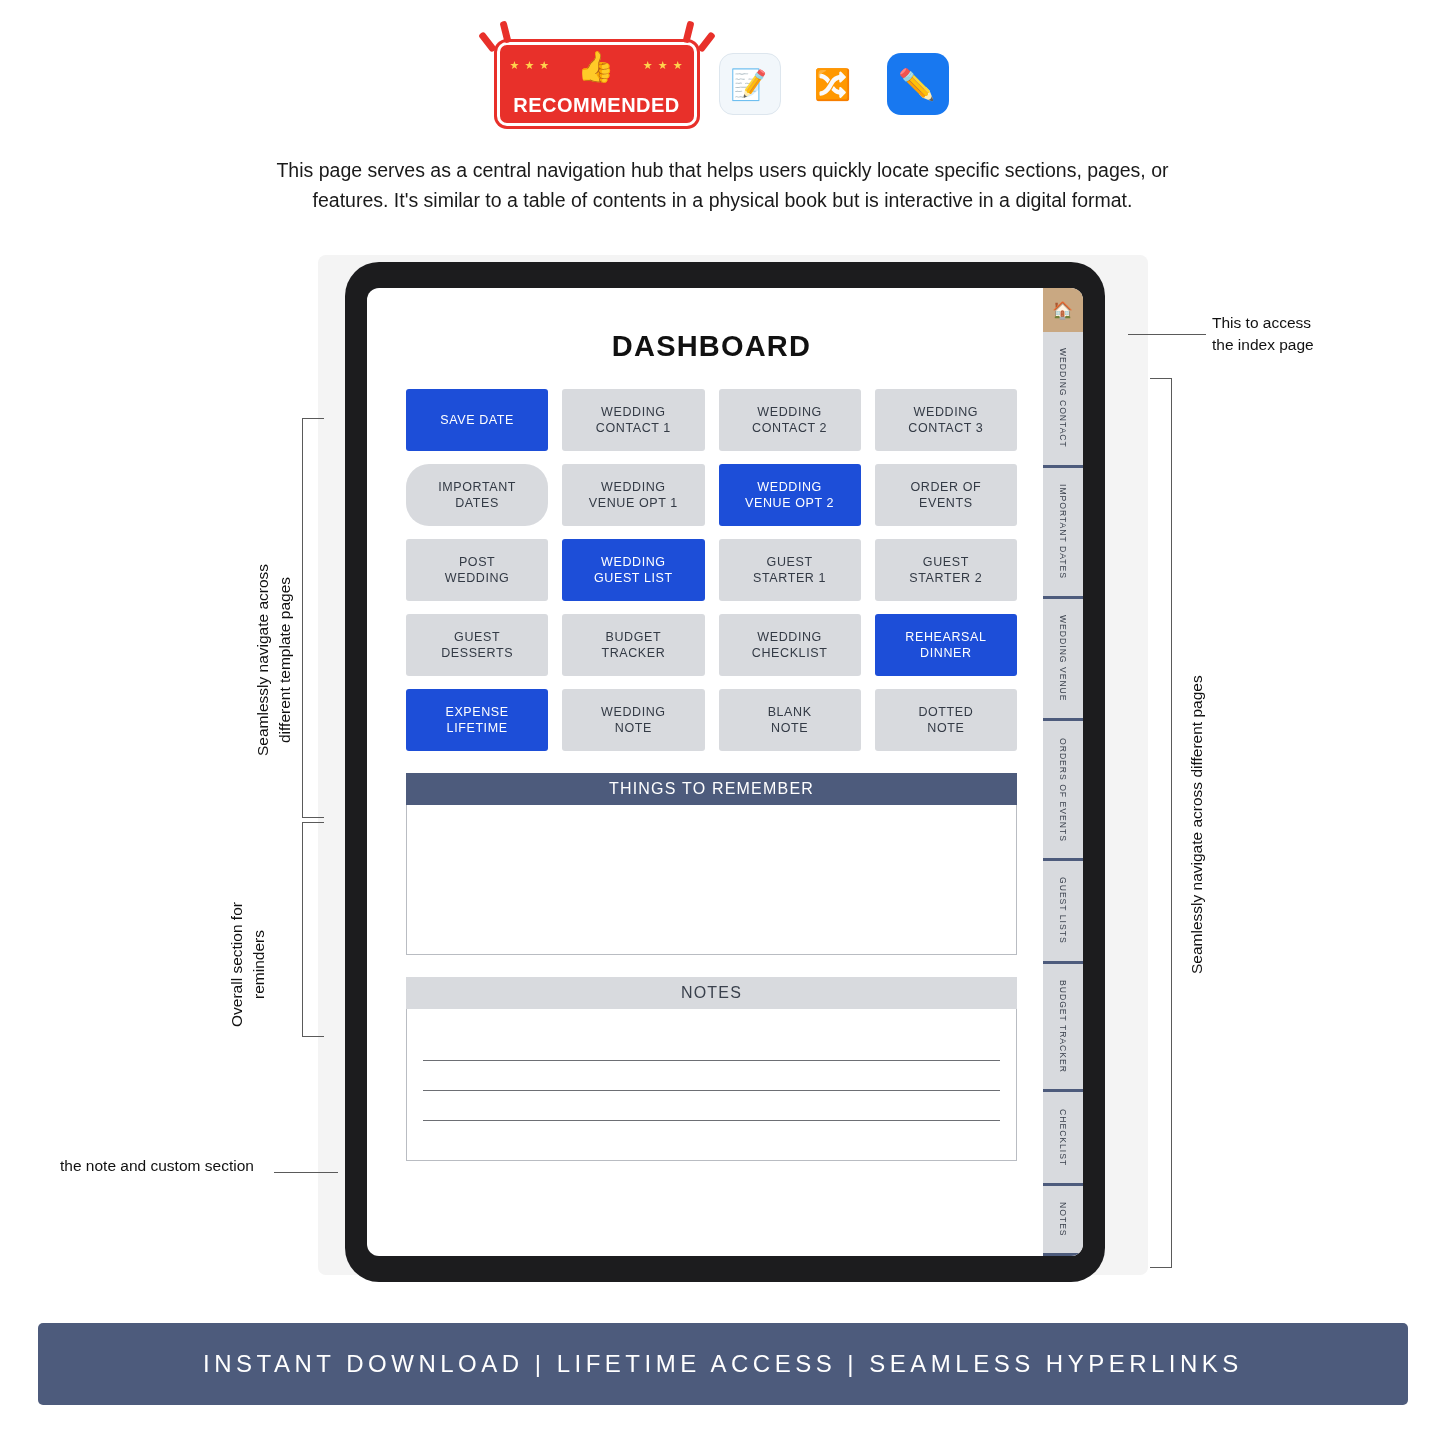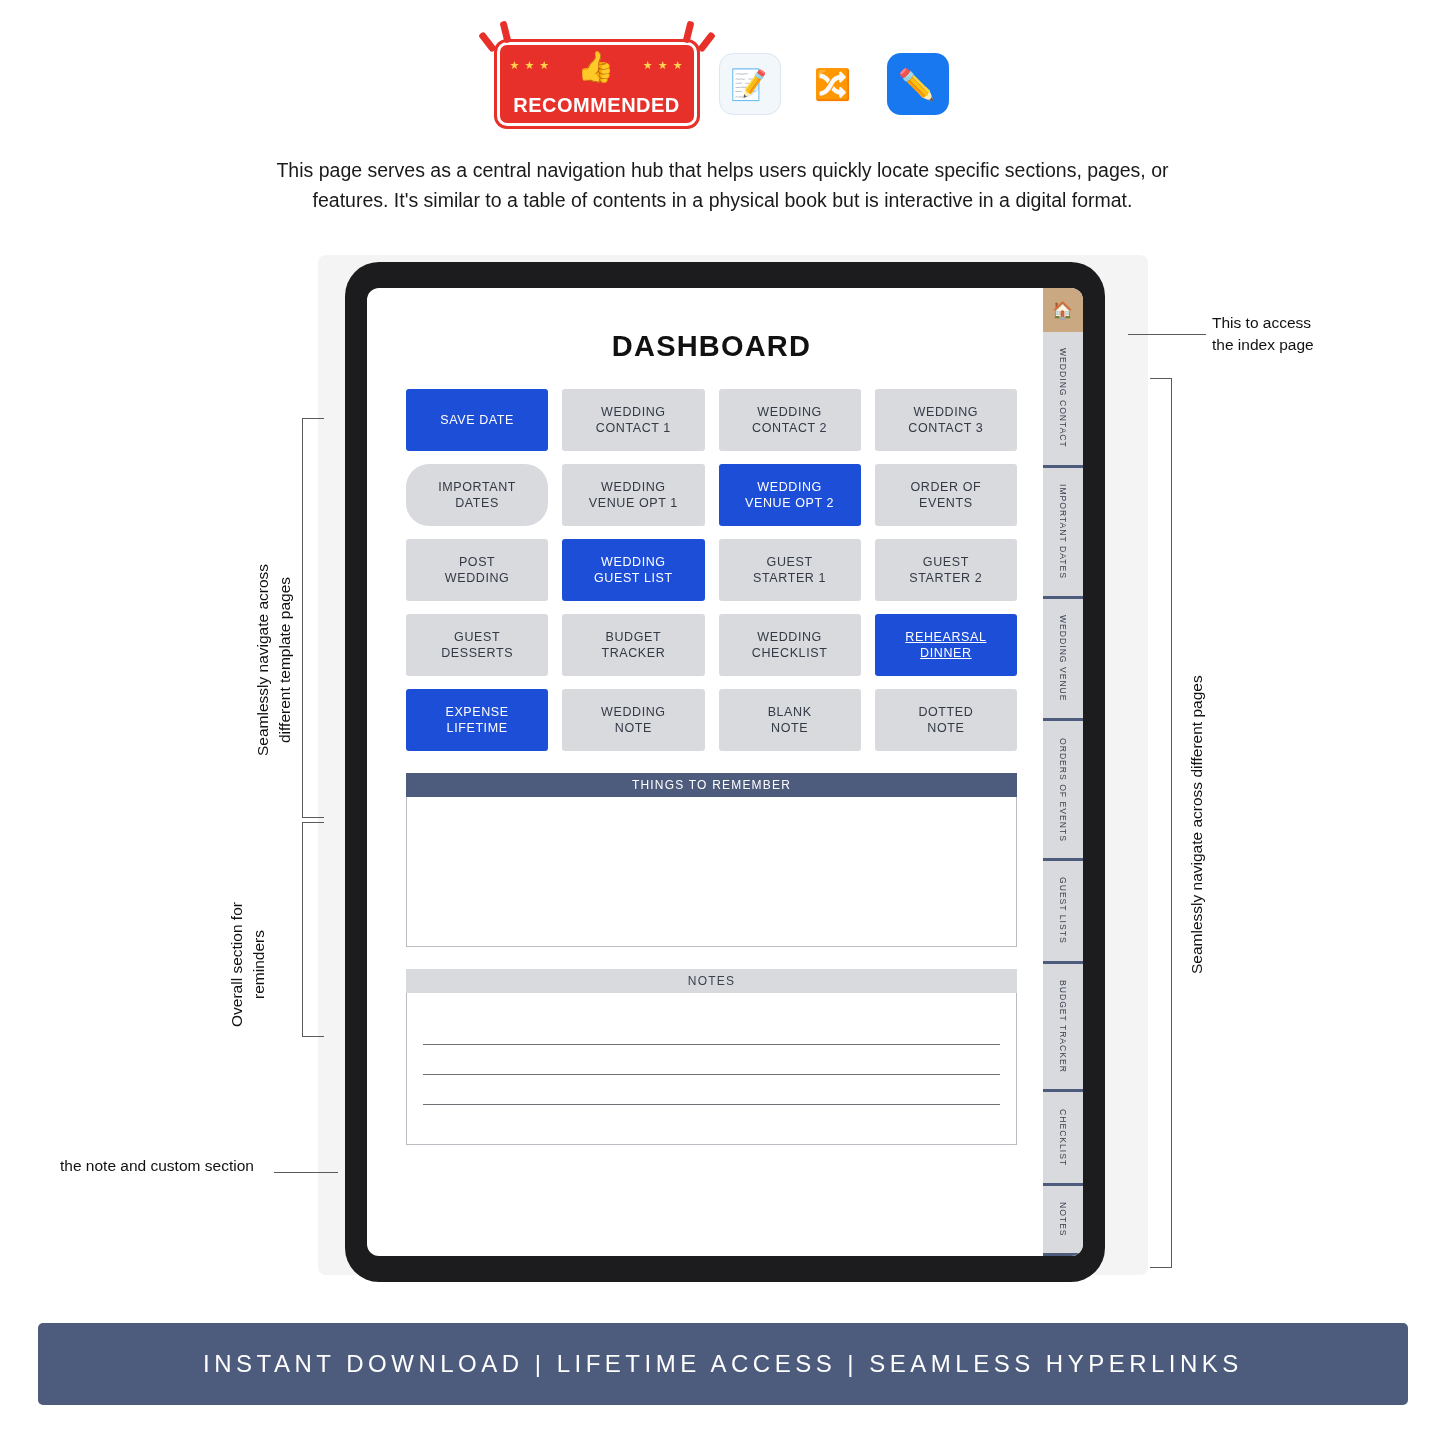--- a/index.html
+++ b/index.html
@@ -117,23 +117,23 @@
     text-align: center;
     font-size: 12.5px; line-height: 16px;
     letter-spacing: 0.6px;
     padding: 4px;
   }
   .tile.light { background: #d8dade; color: #333a45; }
   .tile.dark  { background: #1d4ed8; color: #ffffff; }
 
   .panel { margin-top: 22px; }
   .panel-head {
-    height: 24px;
-    display: flex; align-items: center; justify-content: center;
-    font-size: 12px; letter-spacing: 1.2px;
+    height: 32px;
+    display: flex; align-items: center; justify-content: center;
+    font-size: 16px; letter-spacing: 1.2px;
   }
   .panel-head.dark { background: #4d5b7c; color: #ffffff; }
   .panel-head.light { background: #d8dade; color: #3a414d; }
   .panel-body {
     border: 1px solid #b9bcc2;
     border-top: none;
     background: #ffffff;
   }
   .panel-body.remember { height: 150px; }
   .panel-body.notes { height: 152px; padding: 22px 16px 8px 16px; }
@@ -256,21 +256,21 @@
             <div class="tile light" style="white-space: pre-line;">GUEST
 STARTER 1</div>
             <div class="tile light" style="white-space: pre-line;">GUEST
 STARTER 2</div>
             <div class="tile light" style="white-space: pre-line;">GUEST
 DESSERTS</div>
             <div class="tile light" style="white-space: pre-line;">BUDGET
 TRACKER</div>
             <div class="tile light" style="white-space: pre-line;">WEDDING
 CHECKLIST</div>
-            <div class="tile dark" style="white-space: pre-line; text-decoration: underline;">REHEARSAL
+            <div class="tile dark" style="white-space: pre-line;">REHEARSAL
 DINNER</div>
             <div class="tile dark" style="white-space: pre-line;">EXPENSE
 LIFETIME</div>
             <div class="tile light" style="white-space: pre-line;">WEDDING
 NOTE</div>
             <div class="tile light" style="white-space: pre-line;">BLANK
 NOTE</div>
             <div class="tile light" style="white-space: pre-line;">DOTTED
 NOTE</div>
           </div>

